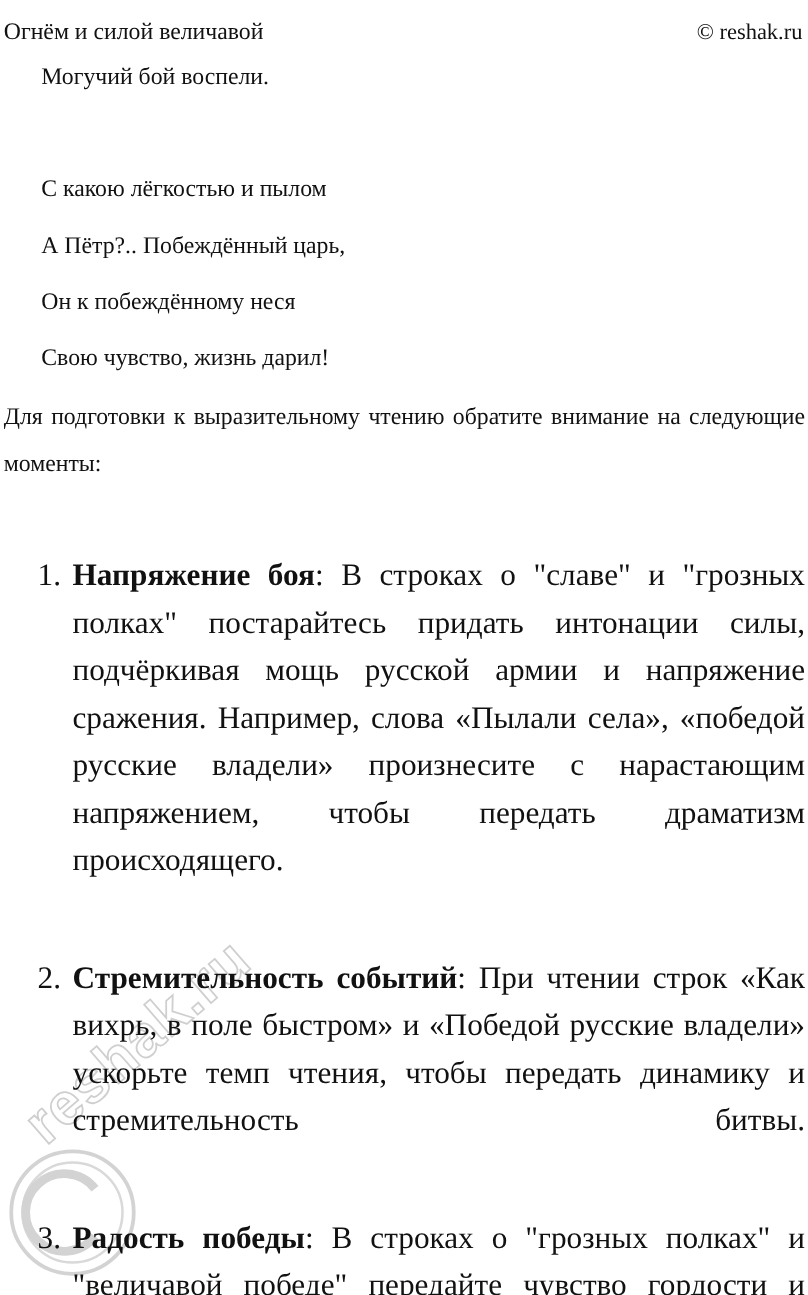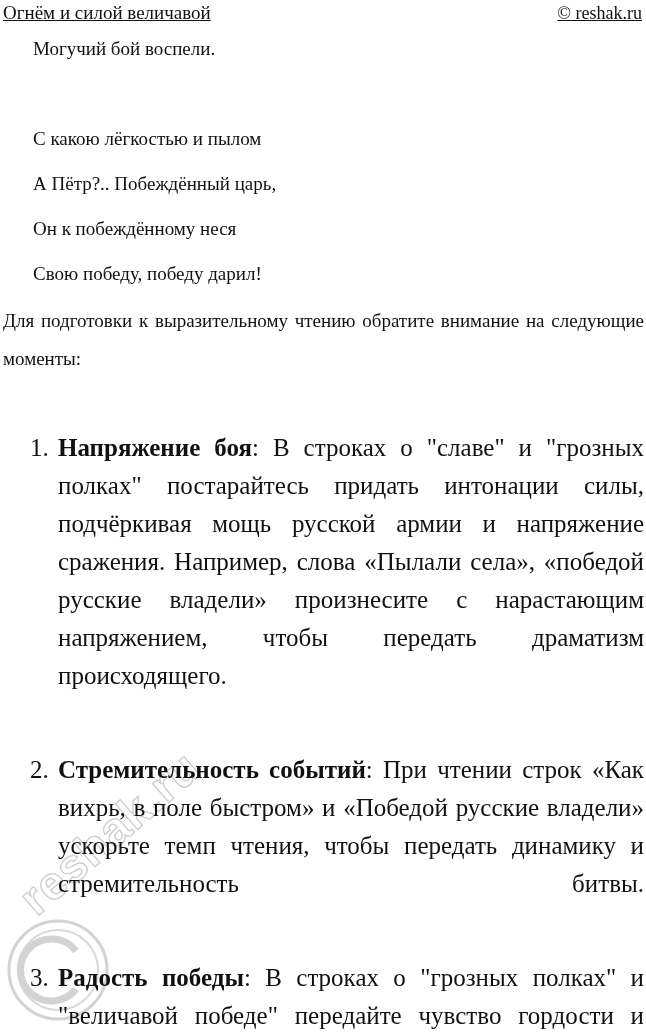--- a/index.html
+++ b/index.html
@@ -60,22 +60,21 @@
 
   
   .header-row {
     position: relative;
     z-index: 2;
     display: flex;
     align-items: baseline;
     justify-content: space-between;
     font-size: 19px;
     line-height: 26px;
-    padding-top: 0;
-    text-decoration: underline;
+    padding-top: 12px;
   }
   .poem-line-first { white-space: nowrap; }
   .brand {
     font-size: 18px;
     white-space: nowrap;
     padding-right: 2px;
   }
 
   
   .poem {
@@ -163,21 +162,21 @@
     <div class="poem-line-first">Огнём и силой величавой</div>
     <div class="brand">© reshak.ru</div>
   </div>
 
   <div class="poem">
     <div class="pline">Могучий бой воспели.</div>
     <div class="stanza-break"></div>
     <div class="pline">С какою лёгкостью и пылом</div>
     <div class="pline">А Пётр?.. Побеждённый царь,</div>
     <div class="pline">Он к побеждённому неся</div>
-    <div class="pline">Свою победу, победу дарил!</div>
+    <div class="pline">Свою чувство, жизнь дарил!</div>
   </div>
 
   <p class="body-par">Для подготовки к выразительному чтению обратите внимание на следующие моменты:</p>
 
   <ol class="moments">
     <li>
       <span class="li-body"><span class="lead">Напряжение боя</span><span>: В строках о "славе" и "грозных полках" постарайтесь придать интонации силы, подчёркивая мощь русской армии и напряжение сражения. Например, слова «Пылали села», «победой русские владели» произнесите с нарастающим напряжением, чтобы передать драматизм происходящего.</span></span>
     </li>
     <li>
       <span class="li-body"><span class="lead">Стремительность событий</span><span>: При чтении строк «Как вихрь, в поле быстром» и «Победой русские владели» ускорьте темп чтения, чтобы передать динамику и стремительность битвы.</span></span>

